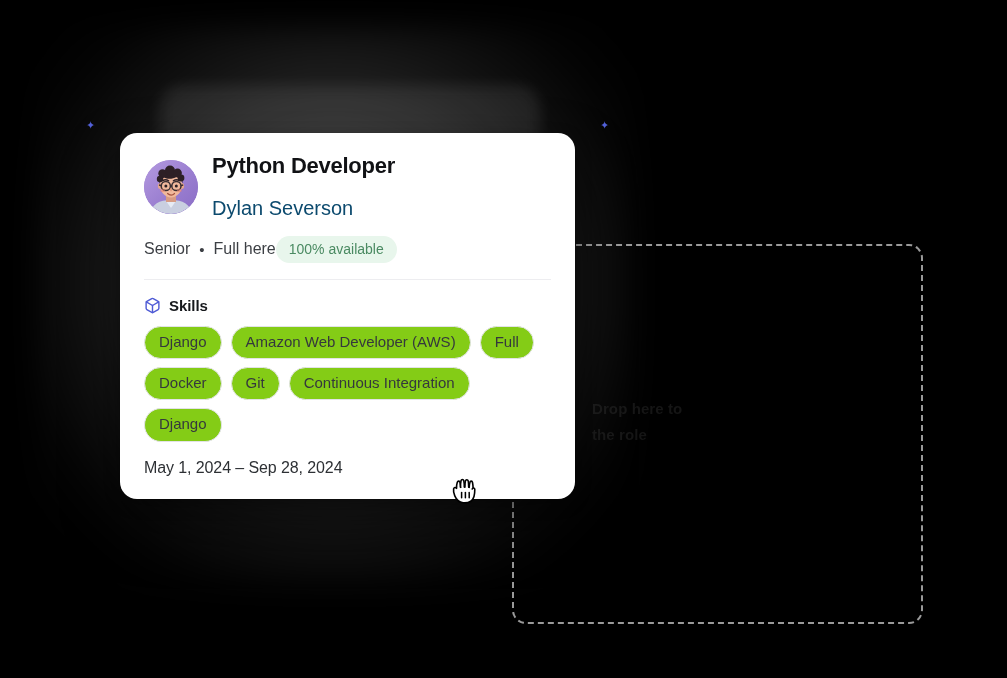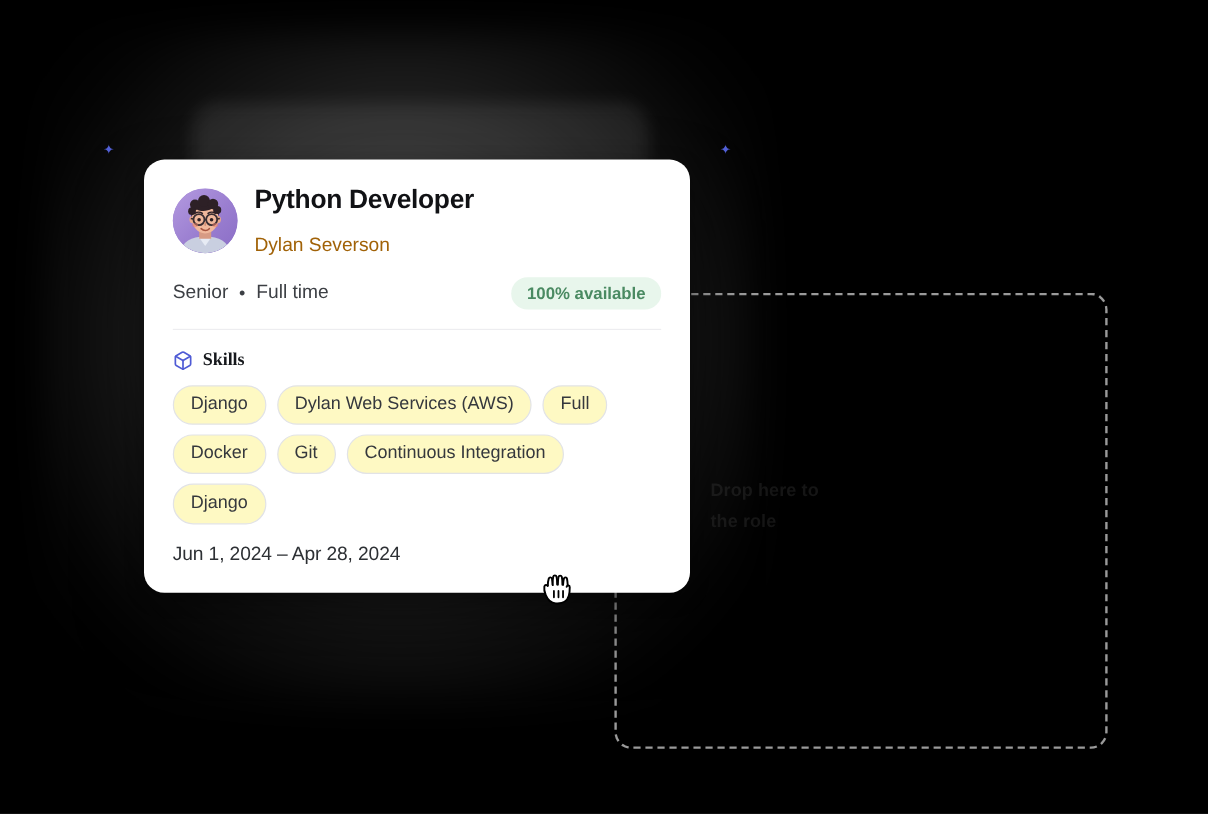--- a/index.html
+++ b/index.html
@@ -109,85 +109,82 @@
   .head-text { display: flex; flex-direction: column; gap: 16px; min-width: 0; }
   .role-title {
     font-size: 22px;
     font-weight: 700;
     color: #111215;
     letter-spacing: -.25px;
     line-height: 1.18;
     white-space: nowrap;
   }
   .person-name {
-    font-size: 16px;
-    color: #a16207;
+    font-size: 20px;
+    color: #0c4a6e;
     font-weight: 400;
     line-height: 1.3;
     white-space: nowrap;
   }
 
   .meta-row {
     display: flex;
     align-items: center;
-    justify-content: space-between;
     margin-top: 15px;
   }
   .meta-left {
     display: flex;
     align-items: center;
     gap: 9px;
     font-size: 16px;
     color: #3c3f44;
   }
   .meta-dot { font-size: 15px; color: #3c3f44; line-height: 1; }
   .avail-badge {
     background: #e8f6ec;
     color: #4a8a62;
     font-size: 14px;
     padding: 5px 13px 6px;
     border-radius: 999px;
     white-space: nowrap;
-    font-weight: bold;
   }
 
   .divider {
     height: 1px;
     background: #ededf0;
     margin: 16px 0 0 0;
   }
 
   .section { margin-top: 17px; }
   .section-head {
     display: flex;
     align-items: center;
     gap: 8px;
     margin-bottom: 12px;
-    font-family: Liberation Serif, serif;
   }
   .cube-icon { width: 17px; height: 17px; display: block; }
   .section-title {
     font-size: 15px;
     font-weight: 700;
     color: #16181c;
     letter-spacing: -.05px;
   }
 
   .pill-wrap {
     display: flex;
     flex-wrap: wrap;
     gap: 8px 9px;
   }
   .pill {
     border: 1px solid #e2e3e6;
     border-radius: 999px;
     padding: 5px 14px 6px;
     font-size: 15px;
     color: #35383d;
-    background: #fef9c3;
+    background: #84cc16;
     white-space: nowrap;
     line-height: 1.35;
   }
 
   .date-line {
     font-size: 16px;
     color: #2d3034;
     letter-spacing: -.1px;
   }
 
@@ -274,49 +271,49 @@
       <div class="head-text">
         <div class="role-title">Python Developer</div>
         <div class="person-name">Dylan Severson</div>
       </div>
     </div>
 
     <div class="meta-row">
       <div class="meta-left">
         <span>Senior</span>
         <span class="meta-dot">•</span>
-        <span>Full time</span>
+        <span>Full here</span>
       </div>
       <div class="avail-badge">100% available</div>
     </div>
 
     <div class="divider"></div>
 
     <div class="section">
       <div class="section-head">
         <svg class="cube-icon" viewBox="0 0 24 24" fill="none" stroke="#4f5bd5" stroke-width="2" stroke-linecap="round" stroke-linejoin="round">
           <path d="M21 16V8a2 2 0 0 0-1-1.73l-7-4a2 2 0 0 0-2 0l-7 4A2 2 0 0 0 3 8v8a2 2 0 0 0 1 1.73l7 4a2 2 0 0 0 2 0l7-4A2 2 0 0 0 21 16z"></path>
           <path d="M3.27 6.96 12 12.01l8.73-5.05"></path>
           <path d="M12 22.08V12"></path>
         </svg>
         <span class="section-title">Skills</span>
       </div>
       <div class="pill-wrap">
         <span class="pill">Django</span>
-        <span class="pill">Dylan Web Services (AWS)</span>
+        <span class="pill">Amazon Web Developer (AWS)</span>
         <span class="pill">Full</span>
         <span class="pill">Docker</span>
         <span class="pill">Git</span>
         <span class="pill">Continuous Integration</span>
         <span class="pill">Django</span>
       </div>
     </div>
 
     <div class="section">
-      <div class="date-line">Jun 1, 2024 – Apr 28, 2024</div>
+      <div class="date-line">May 1, 2024 – Sep 28, 2024</div>
     </div>
 
   </div>
 
   <svg class="cursor" style="left:449px; top:471px;" viewBox="0 0 36 38" xmlns="http://www.w3.org/2000/svg">
     <g fill="#ffffff" stroke="#000000" stroke-width="1.6" stroke-linejoin="round" stroke-linecap="round">
       <path d="M7.5 17.5c0-2.2.2-4.6.8-6.3.5-1.5 2.4-1.4 2.7.2.3 1.5.5 3.6.6 5.1"></path>
       <path d="M11.6 16.3c-.1-2.2 0-4.9.4-6.6.4-1.6 2.4-1.6 2.8 0 .4 1.7.5 4.3.5 6.4"></path>
       <path d="M15.9 16.2c0-2.1.1-4.7.5-6.3.4-1.6 2.4-1.6 2.8 0 .4 1.6.5 4.2.5 6.3"></path>
       <path d="M20.2 16.4c.1-1.8.3-3.9.7-5.2.4-1.5 2.3-1.4 2.6.1.3 1.5.5 3.6.6 5.4"></path>

